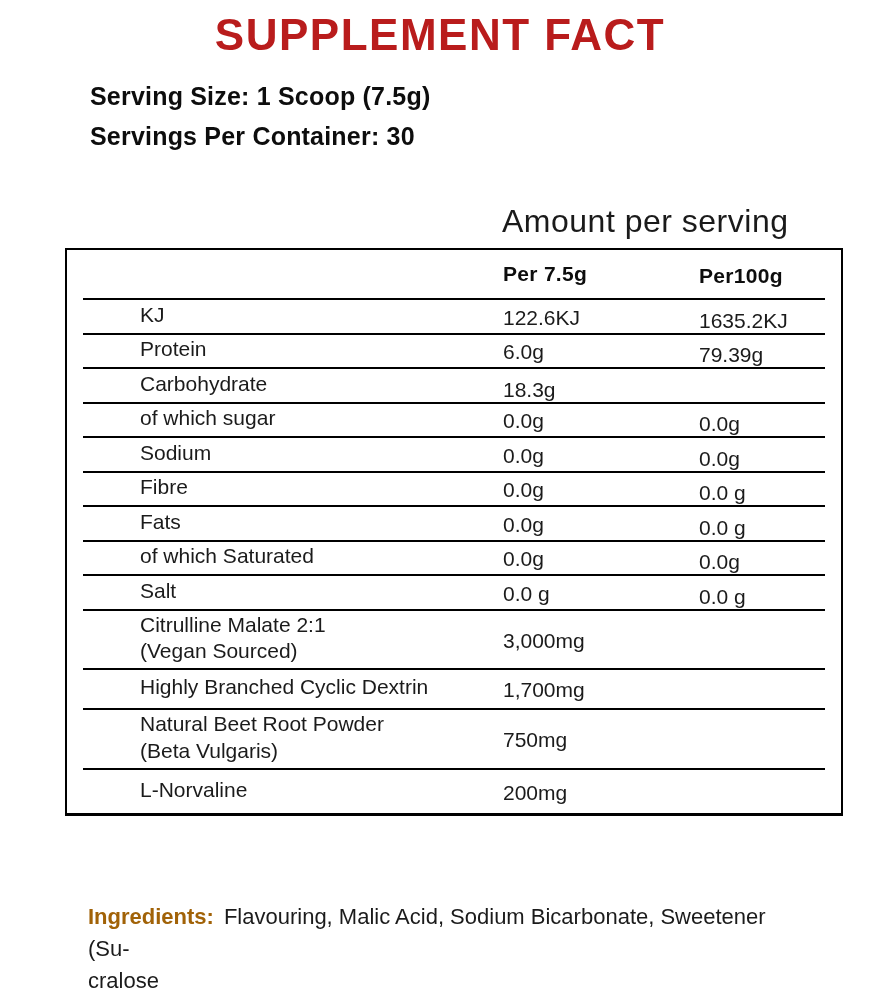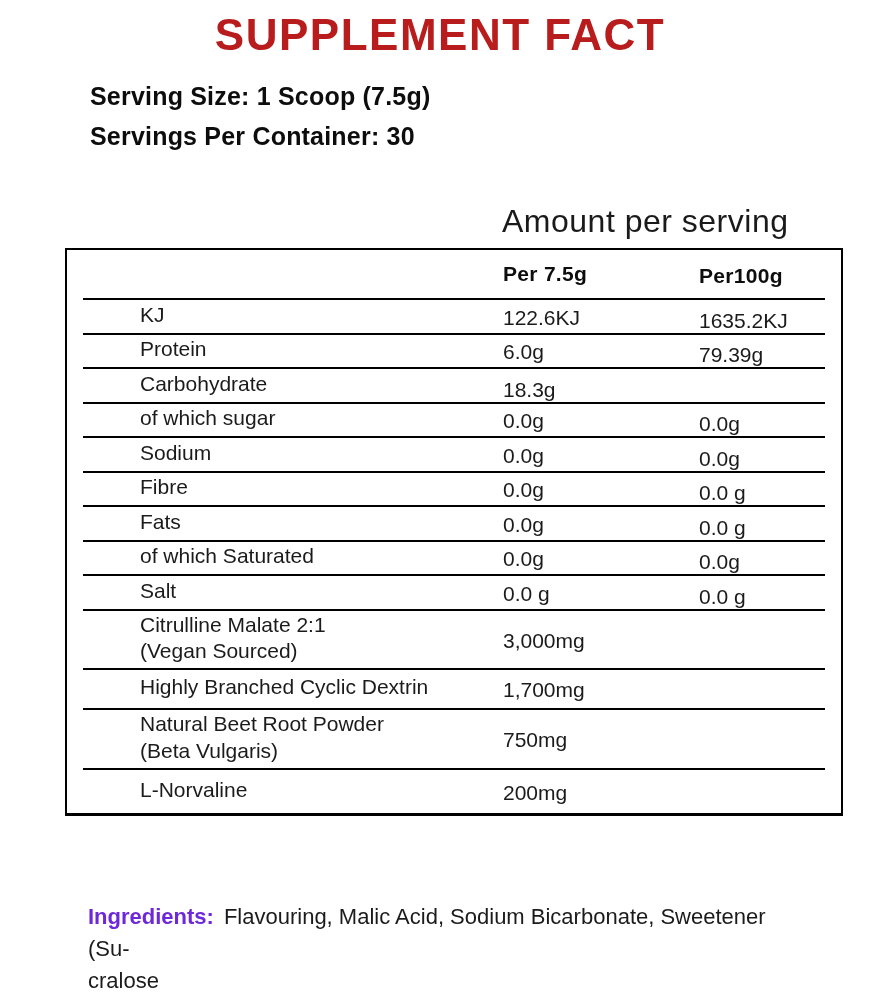--- a/index.html
+++ b/index.html
@@ -124,21 +124,21 @@
     left: 88px;
     top: 901px;
     width: 716px;
     margin: 0;
     font-size: 22px;
     line-height: 1.45;
     color: #1b1b1b;
   }
   .ing-label {
     font-weight: 800;
-    color: #6d28d9;
+    color: #a16207;
     margin-right: 10px;
   }
   .ing-text { white-space: pre-line; }
 </style>
 </head>
 <body>
 
 <div class="page">
 
   <h1 class="title">SUPPLEMENT FACT</h1>

